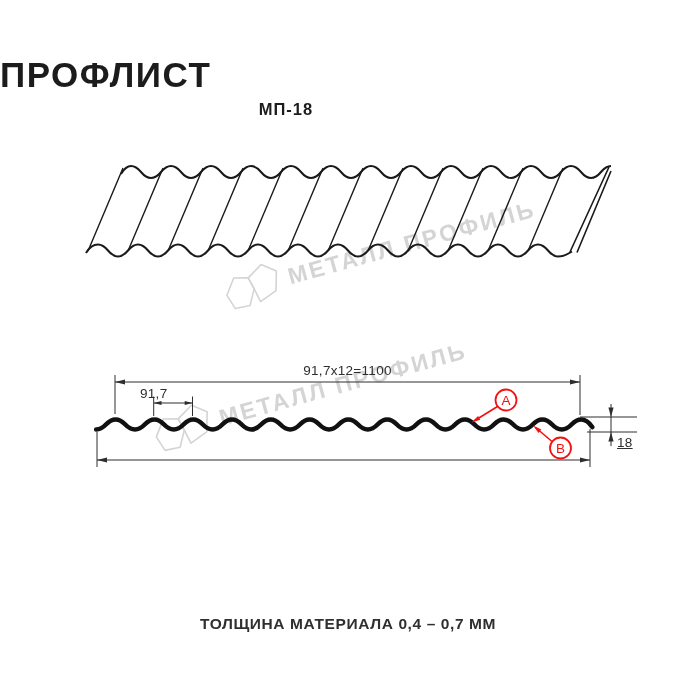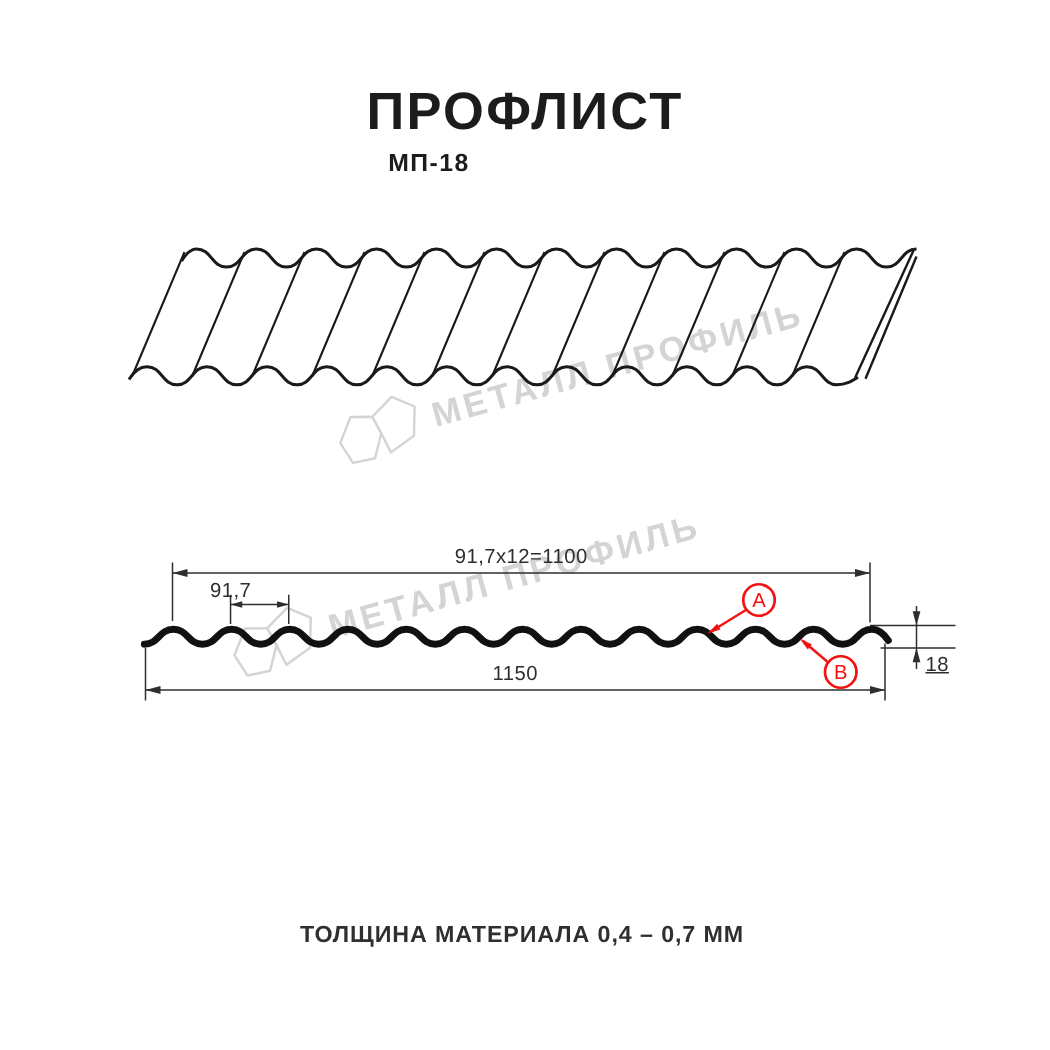--- a/index.html
+++ b/index.html
@@ -3,21 +3,21 @@
 <meta charset="utf-8">
 <style>
   html,body{margin:0;padding:0;background:#fff;}
   .canvas{
     position:relative;width:700px;height:700px;background:#ffffff;overflow:hidden;
     font-family:"Liberation Sans", sans-serif;color:#1c1c1c;
   }
   .abs{position:absolute;}
   
   .title{
-    left:0;top:55px;width:700px;text-align:center;
+    left:0;top:55px;width:700px;text-align:left;
     font-size:35px;font-weight:800;letter-spacing:1.5px;color:#1c1c1c;z-index:3;
   }
   .subtitle{
     left:0;top:100px;width:572px;text-align:center;
     font-size:16.5px;font-weight:700;letter-spacing:1px;color:#1c1c1c;z-index:3;
   }
   
   .footer-note{
     left:0;top:615px;width:696px;text-align:center;
     font-size:15.5px;font-weight:700;letter-spacing:0.6px;color:#2f2f2f;z-index:3;
@@ -162,18 +162,17 @@
     <g>
       <line x1="552" y1="441.5" x2="535.5" y2="427.5" stroke="#f31111" stroke-width="1.6"></line>
       <polygon points="533,425.5 541.3,429.6 538.5,433" fill="#f31111"></polygon>
       <circle cx="560.5" cy="448" r="10.5" fill="none" stroke="#f31111" stroke-width="1.8"></circle>
       <text x="560.5" y="452.8" text-anchor="middle" font-size="13.5" font-weight="500" fill="#f31111">B</text>
     </g>
   </svg>
 
   <div class="abs dim dim-total">91,7x12=1100</div>
   <div class="abs dim dim-module">91,7</div>
-  <div class="abs dim dim-width">1150</div>
   <div class="abs dim dim-height">18</div>
 
   <div class="abs footer-note">ТОЛЩИНА МАТЕРИАЛА 0,4 – 0,7 ММ</div>
 
 </div>
 
 </body></html>

